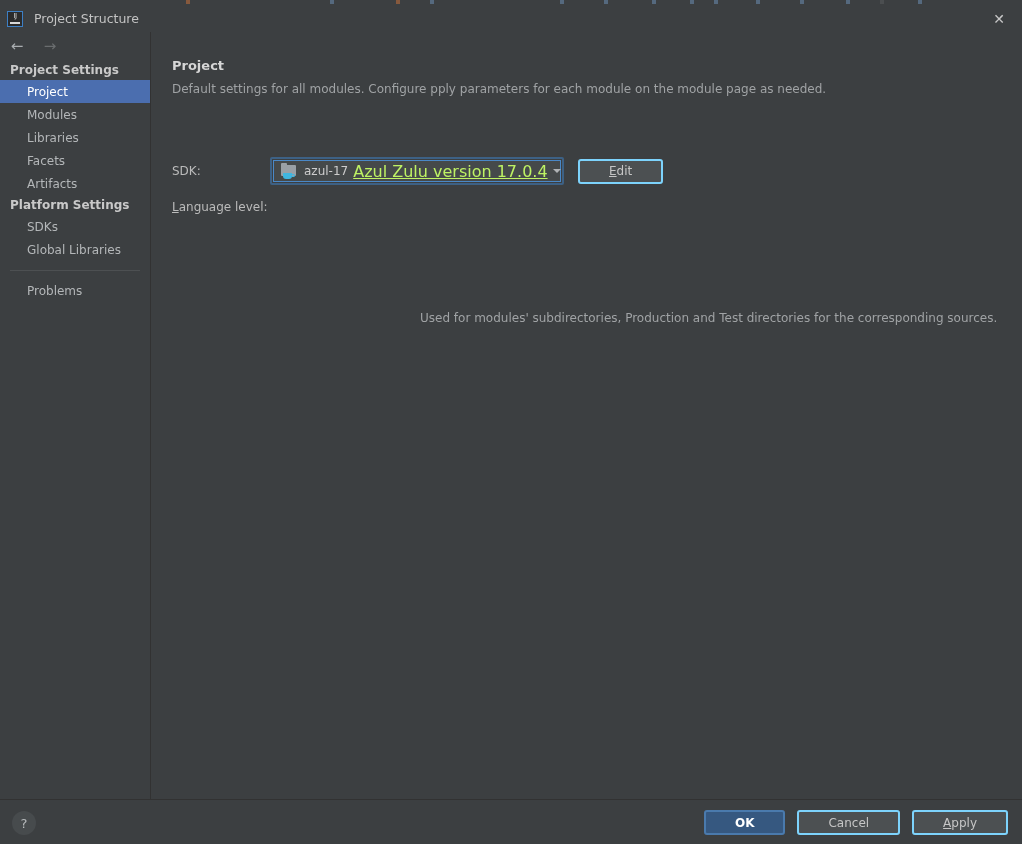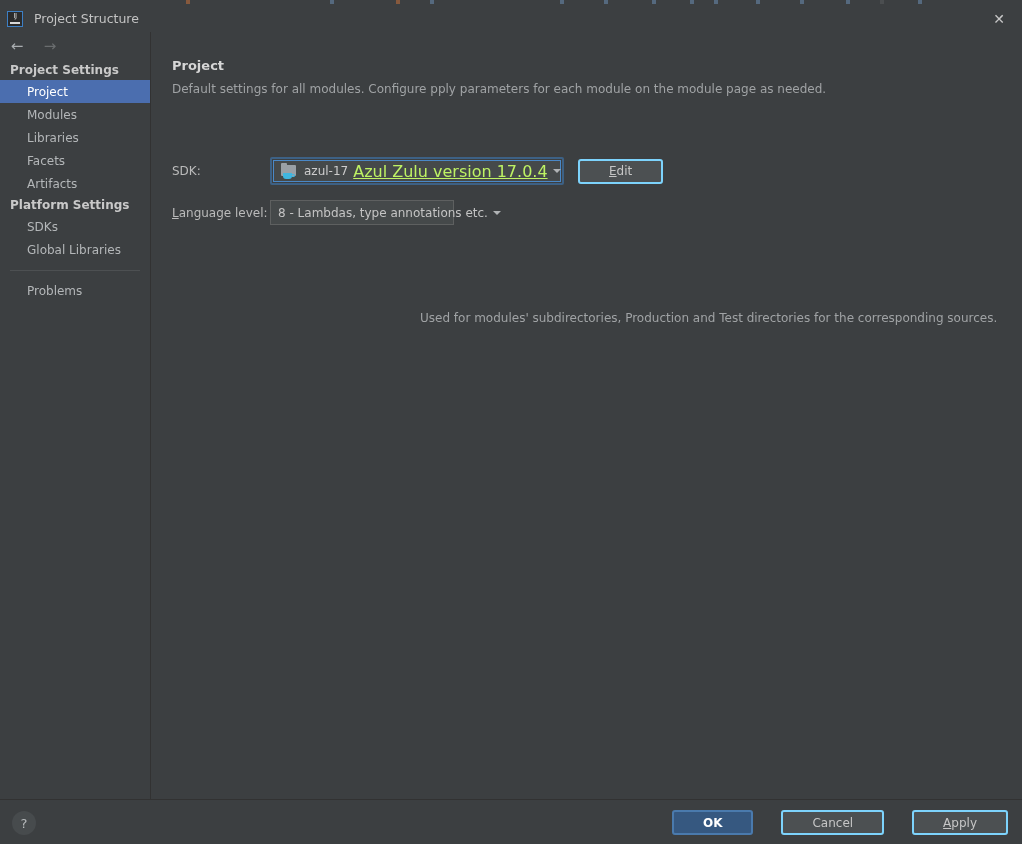--- a/index.html
+++ b/index.html
@@ -366,21 +366,21 @@
     color: #b6b9bb;
     font-size: 13px;
     display: flex;
     align-items: center;
     justify-content: center;
   }
   .btn-bar {
     position: absolute;
     right: 14px; top: 10px;
     display: flex;
-    gap: 28px;
+    gap: 12px;
     text-align: right;
   }
   .btn.default {
     background: #365880;
     border-color: #4a7aad;
     color: #ffffff;
     font-weight: bold;
   }
   .btn.wide { min-width: 72px; }
 </style>
@@ -454,26 +454,20 @@
             </span>
         </div>
       </div>
       <div class="btn" style="margin-left:14px; min-width:79px;">
         <span><u>E</u>dit</span>
       </div>
     </div>
 
     <div class="form-row" style="top:168px; left:20px;">
       <div class="form-label" style="width:98px;"><span class="mnemonic">L</span><span>anguage level:</span></div>
-      <div class="combo" style="width:184px;">
-        <span style="white-space:nowrap;">8 - Lambdas, type annotations etc.</span>
-        <span class="combo-arrow">
-            <i class="caret"></i>
-          </span>
-      </div>
     </div>
 
 
     <div class="hint">Used for modules' subdirectories, Production and Test directories for the corresponding sources.</div>
 
   </div>
 </div>
 
 <div class="bottombar">
   <div class="help-btn">?</div>

